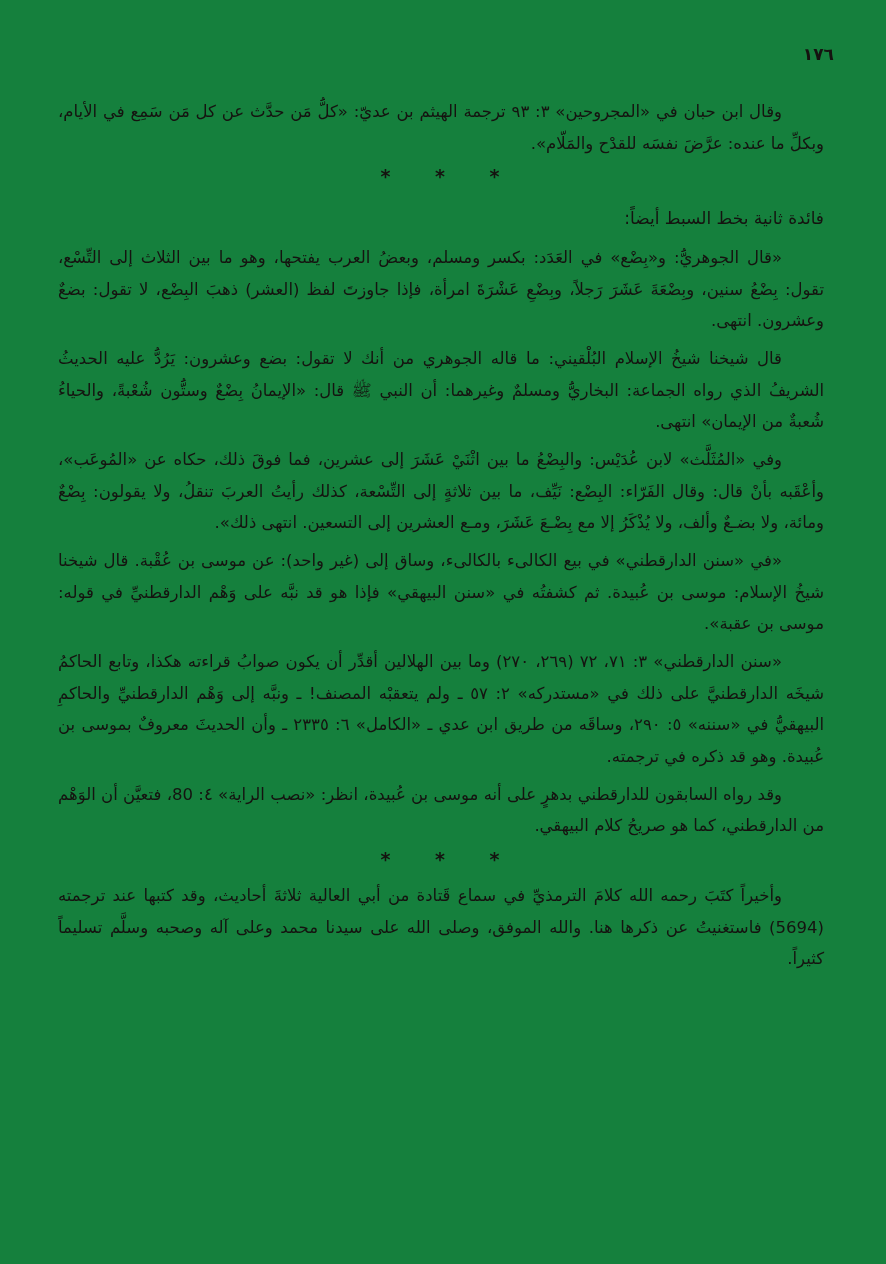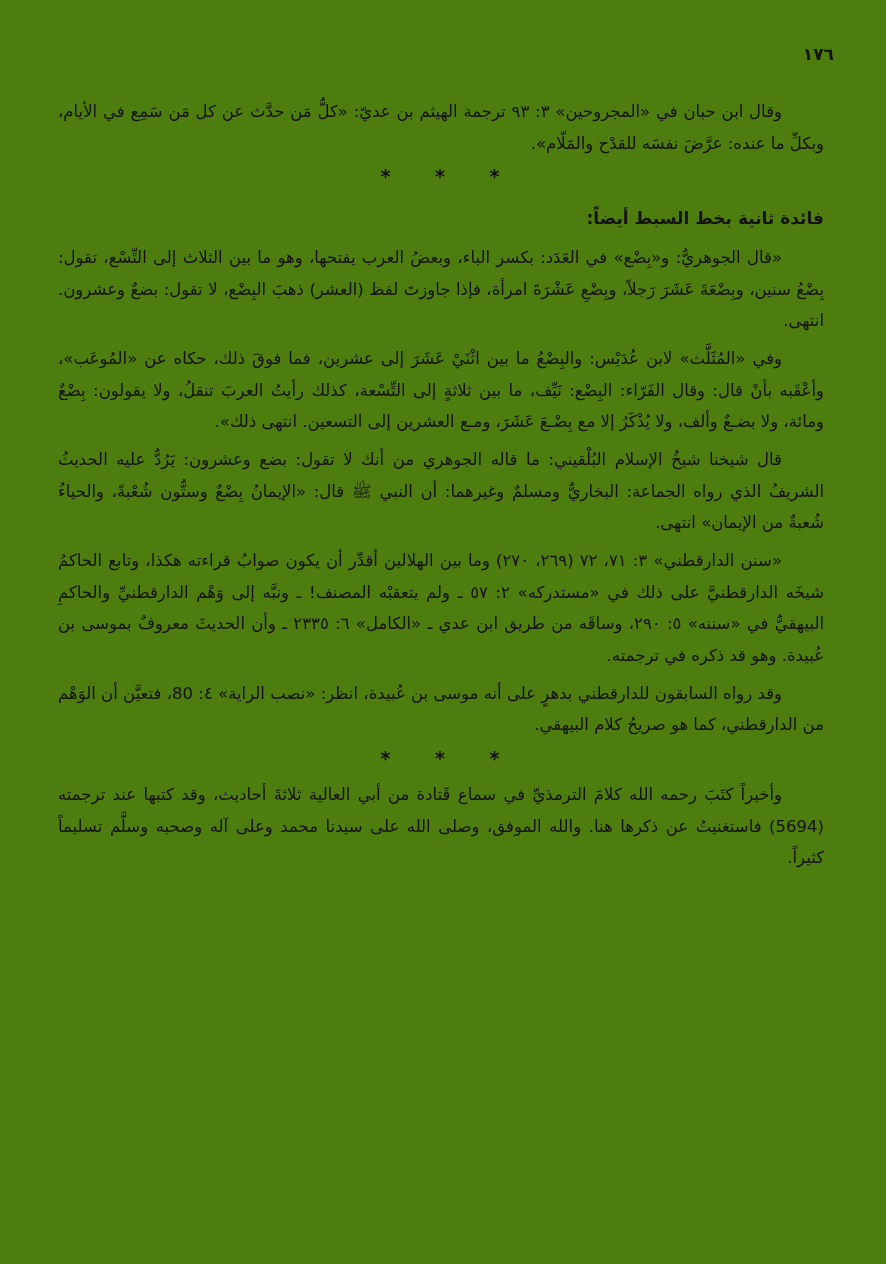--- a/index.html
+++ b/index.html
@@ -5,21 +5,21 @@
   html, body {
     margin: 0;
     padding: 0;
     background: #f1efe9;
   }
   .page {
     position: relative;
     width: 886px;
     height: 1264px;
     margin: 0 auto;
-    background: #4d7c0f;
+    background: #15803d;
     color: #151310;
     font-family: "DejaVu Sans", sans-serif;
     direction: rtl;
     overflow: hidden;
     box-sizing: border-box;
   }
   .page-number {
     position: absolute;
     top: 44px;
     right: 52px;
@@ -39,21 +39,21 @@
     line-height: 1.92;
     text-align: justify;
     text-justify: inter-word;
   }
   p.para.indent {
     text-indent: 42px;
   }
   h3.heading {
     margin: 16px 0 8px 0;
     font-size: 17px;
-    font-weight: bold;
+    font-weight: normal;
     line-height: 1.8;
   }
   .sep {
     text-align: center;
     font-size: 19px;
     font-weight: bold;
     word-spacing: 34px;
     margin: 6px 0 10px 0;
     letter-spacing: 2px;
   }
@@ -66,28 +66,29 @@
   <div class="page-number">١٧٦</div>
 
   <div class="content">
 
     <p class="para indent">وقال ابن حبان في «المجروحين» ٣: ٩٣ ترجمة الهيثم بن عديّ: «كلُّ مَن حدَّث عن كل مَن سَمِع في الأيام، وبكلِّ ما عنده: عرَّضَ نفسَه للقدْح والمَلّام».</p>
 
     <div class="sep">* * *</div>
 
     <h3 class="heading">فائدة ثانية بخط السبط أيضاً:</h3>
 
-    <p class="para indent">«قال الجوهريُّ: و«بِضْع» في العَدَد: بكسر الباء، وبعضُ العرب يفتحها، وهو ما بين الثلاث إلى التِّسْع، تقول: بِضْعُ سنين، وبِضْعَةَ عَشَرَ رَجلاً، وبِضْعِ عَشْرَةَ امرأة، فإذا جاوزتَ لفظ (العشر) ذهبَ البِضْع، لا تقول: بضعٌ وعشرون. انتهى.</p>
+    <p class="para indent">«قال الجوهريُّ: و«بِضْع» في العَدَد: بكسر ومسلم، وبعضُ العرب يفتحها، وهو ما بين الثلاث إلى التِّسْع، تقول: بِضْعُ سنين، وبِضْعَةَ عَشَرَ رَجلاً، وبِضْعِ عَشْرَةَ امرأة، فإذا جاوزتَ لفظ (العشر) ذهبَ البِضْع، لا تقول: بضعٌ وعشرون. انتهى.</p>
+
+    <p class="para indent">قال شيخنا شيخُ الإسلام البُلْقيني: ما قاله الجوهري من أنك لا تقول: بضع وعشرون: يَرُدُّ عليه الحديثُ الشريفُ الذي رواه الجماعة: البخاريُّ ومسلمٌ وغيرهما: أن النبي ﷺ قال: «الإيمانُ بِضْعٌ وستُّون شُعْبةً، والحياءُ شُعبةٌ من الإيمان» انتهى.</p>
 
     <p class="para indent">وفي «المُثَلَّث» لابن عُدَيْس: والبِضْعُ ما بين اثْنَيْ عَشَرَ إلى عشرين، فما فوقَ ذلك، حكاه عن «المُوعَب»، وأعْقَبه بأنْ قال: وقال الفَرّاء: البِضْع: نَيِّف، ما بين ثلاثةٍ إلى التِّسْعة، كذلك رأيتُ العربَ تنقلُ، ولا يقولون: بِضْعٌ ومائة، ولا بضـعٌ وألف، ولا يُذْكَرُ إلا مع بِضْـعَ عَشَرَ، ومـع العشرين إلى التسعين. انتهى ذلك».</p>
 
-    <p class="para indent">قال شيخنا شيخُ الإسلام البُلْقيني: ما قاله الجوهري من أنك لا تقول: بضع وعشرون: يَرُدُّ عليه الحديثُ الشريفُ الذي رواه الجماعة: البخاريُّ ومسلمٌ وغيرهما: أن النبي ﷺ قال: «الإيمانُ بِضْعٌ وستُّون شُعْبةً، والحياءُ شُعبةٌ من الإيمان» انتهى.</p>
 
 
-
+    <p class="para indent">«في «سنن الدارقطني» في بيع الكالىء بالكالىء، وساق إلى (غير واحد): عن موسى بن عُقْبة. قال شيخنا شيخُ الإسلام: موسى بن عُبيدة. ثم كشفتُه في «سنن البيهقي» فإذا هو قد نبَّه على وَهْم الدارقطنيِّ في قوله: موسى بن عقبة».</p>
 
     <p class="para indent">«سنن الدارقطني» ٣: ٧١، ٧٢ (٢٦٩، ٢٧٠) وما بين الهلالين أقدِّر أن يكون صوابُ قراءته هكذا، وتابع الحاكمُ شيخَه الدارقطنيَّ على ذلك في «مستدركه» ٢: ٥٧ ـ ولم يتعقبْه المصنف! ـ ونبَّه إلى وَهْم الدارقطنيِّ والحاكمِ البيهقيُّ في «سننه» ٥: ٢٩٠، وساقَه من طريق ابن عدي ـ «الكامل» ٦: ٢٣٣٥ ـ وأن الحديثَ معروفٌ بموسى بن عُبيدة. وهو قد ذكره في ترجمته.</p>
 
     <p class="para indent">وقد رواه السابقون للدارقطني بدهرٍ على أنه موسى بن عُبيدة، انظر: «نصب الراية» ٤: 80، فتعيَّن أن الوَهْم من الدارقطني، كما هو صريحُ كلام البيهقي.</p>
 
     <div class="sep">* * *</div>
 
     <p class="para indent">وأخيراً كتَبَ رحمه الله كلامَ الترمذيِّ في سماع قَتادة من أبي العالية ثلاثةَ أحاديث، وقد كتبها عند ترجمته (5694) فاستغنيتُ عن ذكرها هنا. والله الموفق، وصلى الله على سيدنا محمد وعلى آله وصحبه وسلَّم تسليماً كثيراً.</p>
 
   </div>

